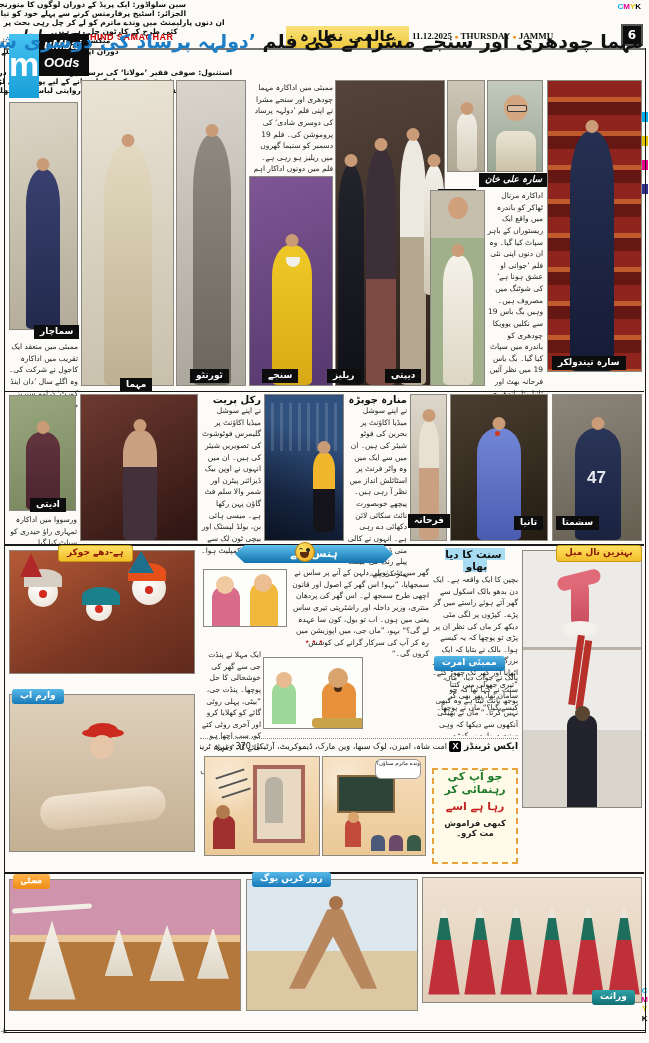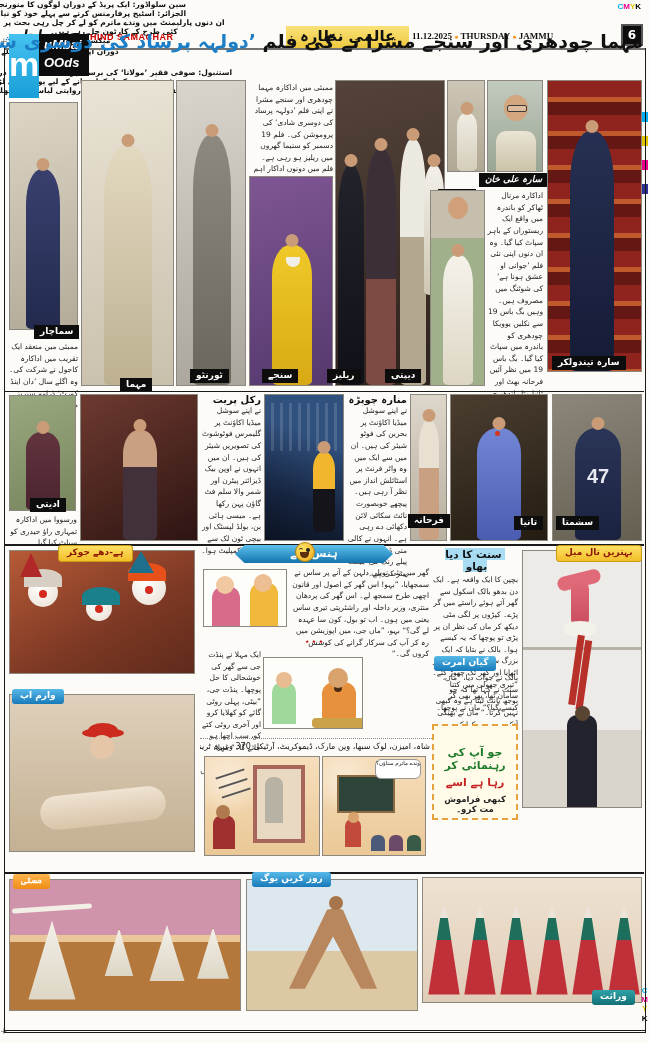--- a/index.html
+++ b/index.html
@@ -192,21 +192,21 @@
   <div class="chip" style="left:408px;top:514px;">فرحانہ</div>
 
   <div class="ph" style="left:450px;top:394px;width:98px;height:147px;background:linear-gradient(160deg,#4a3e30,#241c12);">
     <i class="pp" style="left:26px;bottom:0;width:44px;height:112px;background:linear-gradient(#7286d6,#4a5cb0);"></i>
     <i class="abs" style="left:44px;bottom:104px;width:5px;height:5px;border-radius:50%;background:#d4351c;"></i>
   </div>
   <div class="chip" style="left:514px;top:516px;">تانیا</div>
 
   <div class="ph" style="left:552px;top:394px;width:90px;height:147px;background:linear-gradient(160deg,#8d867a,#655f52);">
     <i class="pp" style="left:22px;bottom:0;width:46px;height:112px;background:linear-gradient(#2b3557,#1a2240);"></i>
-    <span class="abs" style="left:34px;bottom:52px;color:#e8e8f0;font-weight:bold;font-size:20px;font-family:'Liberation Sans',sans-serif;">47</span>
+    <span class="abs" style="left:34px;bottom:52px;color:#e8e8f0;font-weight:bold;font-size:17px;font-family:'Liberation Sans',sans-serif;">47</span>
   </div>
   <div class="chip" style="left:556px;top:516px;">سشمتا</div>
 
   <div class="rule" style="left:5px;top:544px;width:639px;height:1.5px;"></div>
 
   <div class="tag yellow" style="left:58px;top:545px;z-index:3;">ہے-دھے جوکر</div>
   <div class="ph" style="left:9px;top:550px;width:186px;height:124px;background:linear-gradient(150deg,#b65a36,#7c3824 60%,#5f2a1c);">
     <div class="clown" style="left:18px;top:26px;--w:#d8cfc4;"></div>
     <div class="clown" style="left:76px;top:44px;--w:#19808c;width:26px;height:26px;"></div>
     <div class="clown" style="left:122px;top:20px;--w:#e8501a;width:34px;height:34px;"></div>
@@ -265,24 +265,24 @@
     <i class="abs" style="left:22px;bottom:8px;width:16px;height:28px;border-radius:7px 7px 0 0;background:#c24a3a;"></i>
     <i class="abs" style="left:25px;bottom:32px;width:11px;height:11px;border-radius:50%;background:#d9a36e;"></i>
     <i class="abs" style="left:48px;bottom:4px;width:14px;height:16px;border-radius:6px 6px 0 0;background:#4a5a78;box-shadow:18px 0 0 #6a4a68,36px 0 0 #3a5a48;"></i>
   </div>
   <div class="cap" style="left:200px;top:858px;width:228px;white-space:normal;">ان دنوں پارلیمنٹ میں وندے ماترم کو لے کر چل رہی بحث پر کئی طرح کے کارٹون چل رہے ہیں۔</div>
 
   <div class="abs u" style="left:432px;top:548px;width:86px;height:188px;">
     <div style="font-size:10.5px;font-weight:bold;text-align:center;margin-bottom:2px;"><span class="hl">سنت کا دیا بھاو</span></div>
     <div class="tiny">بچپن کا ایک واقعہ ہے۔ ایک دن بدھو بالک اسکول سے گھر آتے ہوئے راستے میں گر پڑے۔ کپڑوں پر لگی مٹی دیکھ کر ماں کی نظر ان پر پڑی تو پوچھا کہ یہ کیسے ہوا۔ بالک نے بتایا کہ ایک بزرگ سنت نے سہارا دے کر اٹھایا اور گھر تک چھوڑ گئے۔ ”تیری جھولی میں کتنا سامان تھا، پھر بھی گر کیسے گیا؟“ ماں نے پوچھا۔</div>
   </div>
-  <div class="tag blue" style="left:434px;top:656px;z-index:3;">گیان امرت</div>
+  <div class="tag blue" style="left:434px;top:656px;z-index:3;">ممبئی امرت</div>
   <div class="abs u tiny" style="left:432px;top:672px;width:86px;height:64px;overflow:hidden;">بالک نے جواب دیا، ”ماں، سنت نے کہا تھا کہ جو بوجھ بانٹ لیتا ہے وہ کبھی نہیں گرتا۔“ ماں نے بھیگی آنکھوں سے دیکھا کہ وہی سنت دروازے پر کھڑے مسکرا رہے تھے۔ انہوں نے بالک سے کہا کہ زندگی میں جو بھی تمہاری رہنمائی کرے اس کا احسان کبھی مت بھولنا۔ بڑے ہو کر بالک نے سنت کی یہی سیکھ اپنے شاگردوں تک پہنچائی اور کہا:</div>
 
-  <div class="abs" style="left:432px;top:724px;width:86px;height:96px;background:#fffbe8;border:2px dashed #e8a23c;box-sizing:border-box;padding:20px 3px;">
+  <div class="abs" style="left:432px;top:768px;width:86px;height:96px;background:#fffbe8;border:2px dashed #e8a23c;box-sizing:border-box;padding:0 3px;">
     <div class="qline" style="color:#1d7a2a;font-size:11px;">جو آپ کی رہنمائی کر</div>
     <div class="qline" style="color:#c42222;font-size:11px;margin-top:4px;">رہا ہے اسے</div>
     <div class="qline" style="color:#222;font-size:8.5px;margin-top:5px;">کبھی فراموش مت کرو۔</div>
   </div>
 
   <div class="tag yellow" style="left:556px;top:545px;z-index:3;">بہترین تال میل</div>
   <div class="ph" style="left:522px;top:550px;width:120px;height:258px;background:linear-gradient(#edebe7 70%,#d9d4cc 70%);">
     <i class="abs" style="left:0;top:96px;width:120px;height:3px;background:#b9b2a6;"></i>
     <i class="abs" style="left:34px;top:22px;width:44px;height:14px;border-radius:8px;background:#e06a78;transform:rotate(-14deg);"></i>
     <i class="abs" style="left:48px;top:30px;width:18px;height:46px;border-radius:8px;background:linear-gradient(#e06a78,#c84c5e);"></i>

